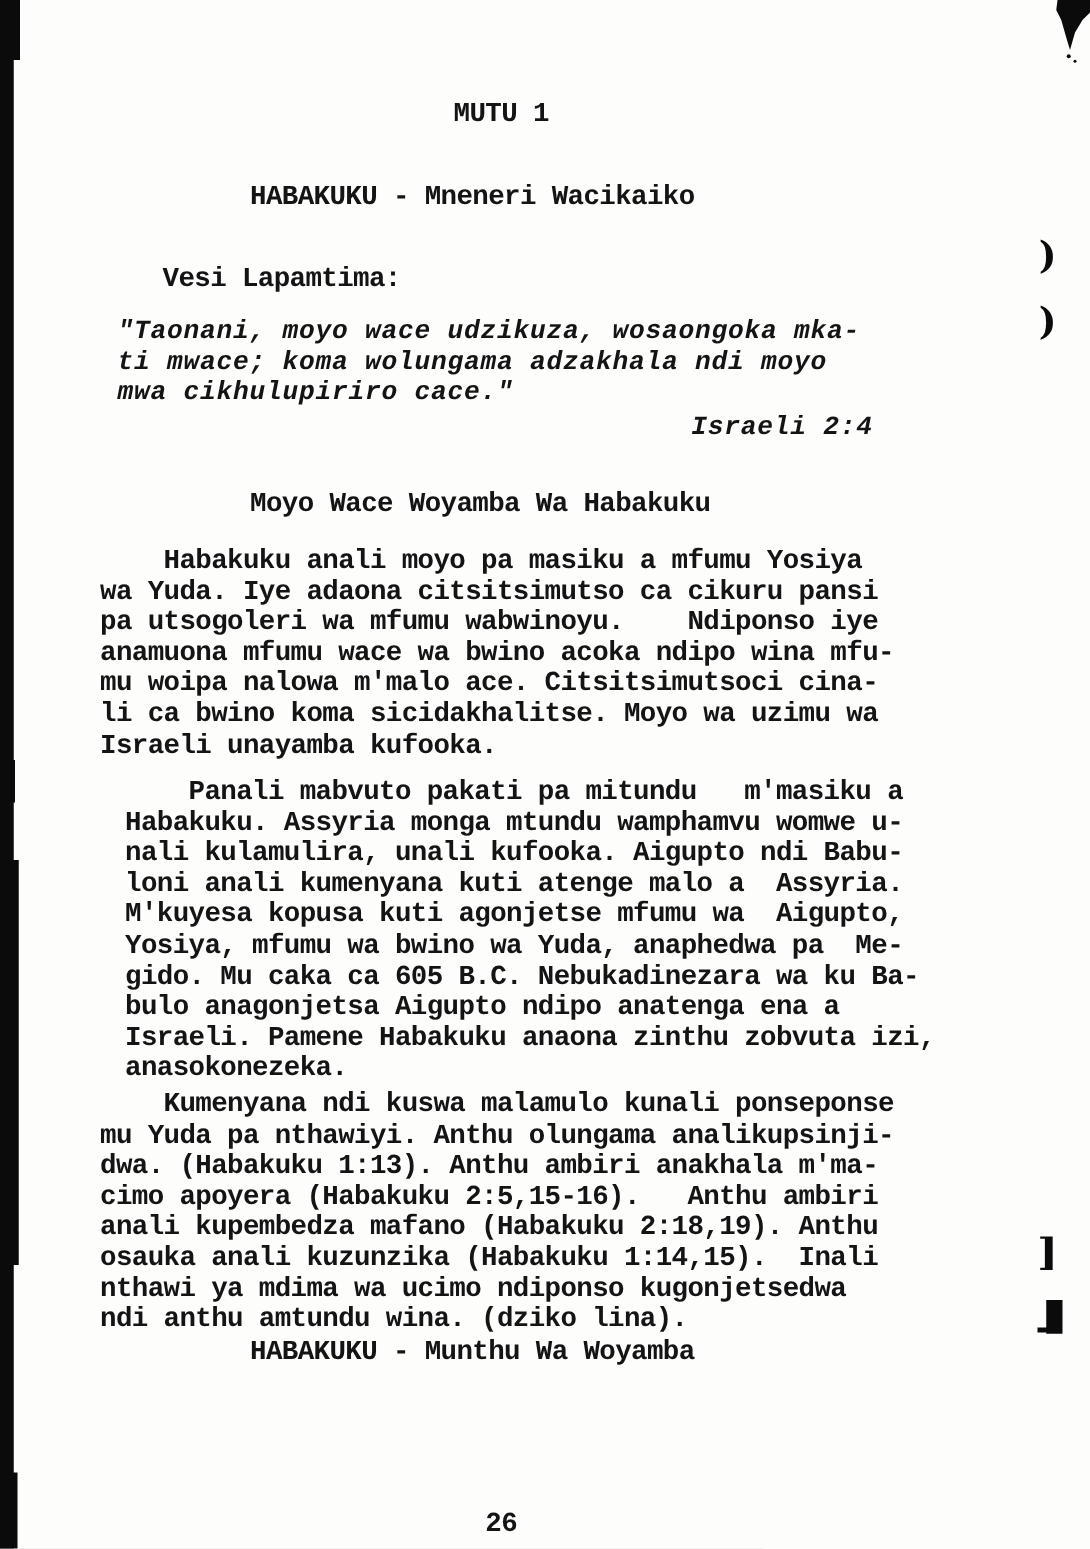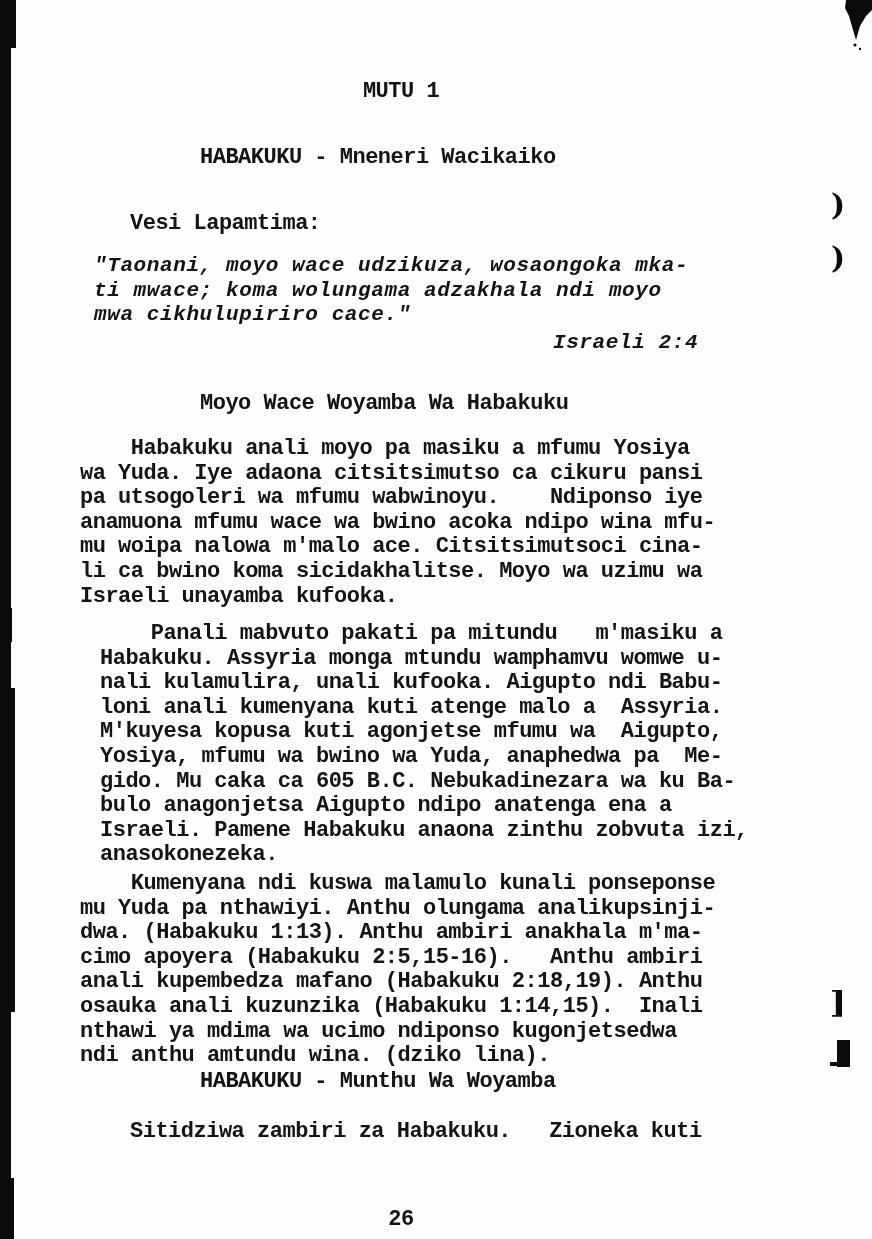--- a/index.html
+++ b/index.html
@@ -94,17 +94,16 @@
 mu Yuda pa nthawiyi. Anthu olungama analikupsinji-
 dwa. (Habakuku 1:13). Anthu ambiri anakhala m'ma-
 cimo apoyera (Habakuku 2:5,15-16).   Anthu ambiri
 anali kupembedza mafano (Habakuku 2:18,19). Anthu
 osauka anali kuzunzika (Habakuku 1:14,15).  Inali
 nthawi ya mdima wa ucimo ndiponso kugonjetsedwa
 ndi anthu amtundu wina. (dziko lina).</div>
 
   <div class="tw" style="top:1070px;left:200px;">HABAKUKU - Munthu Wa Woyamba</div>
 
-  <div class="tw" style="top:1120px;left:130px;">Sitidziwa zambiri za Habakuku.   Zioneka kuti</div>
 
   <div class="tw centered" style="top:1208px;">26</div>
 
 </div>
 
 </body></html>

